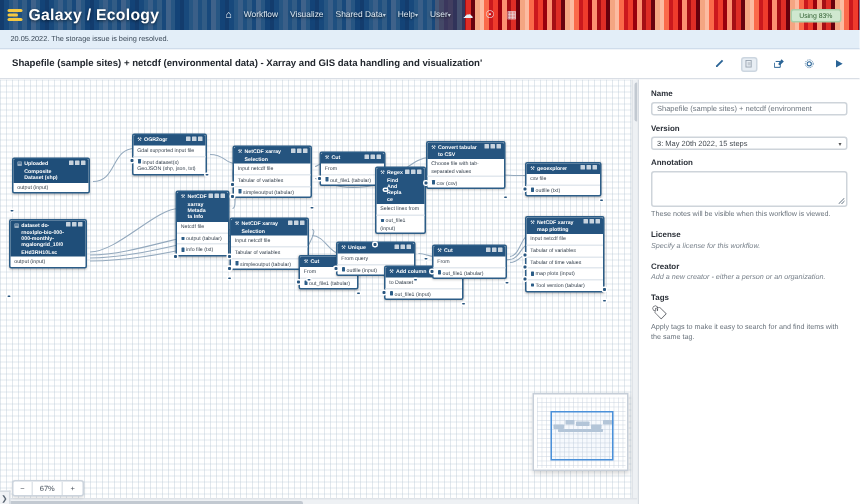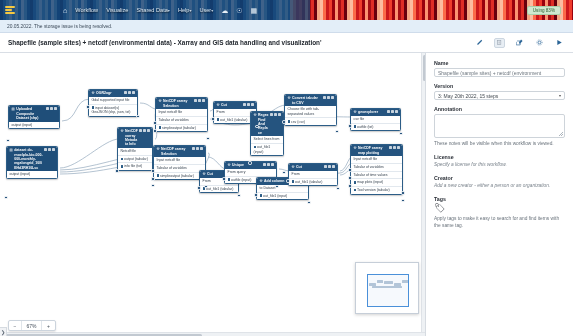--- a/index.html
+++ b/index.html
@@ -261,20 +261,21 @@
 <div id="masthead">
   <div id="stripes"></div>
   <div id="stripes-warm"></div>
   <div id="masthead-dark"></div>
   <div class="mh-content">
     <div id="brand-logo">
         <i></i>
         <i></i>
         <i></i>
       </div>
+    <div id="brand-title">Galaxy / Ecology</div>
     <div class="nav-items">
       <span class="nav-ico">⌂</span>
       <span class="nav-link">Workflow</span>
       <span class="nav-link">Visualize</span>
       <span class="nav-link"><span>Shared Data</span><span class="caret">▾</span></span>
       <span class="nav-link"><span>Help</span><span class="caret">▾</span></span>
       <span class="nav-link"><span>User</span><span class="caret">▾</span></span>
       <span class="nav-ico">☁</span>
       <span class="nav-ico">☉</span>
       <span class="nav-ico">▦</span>

